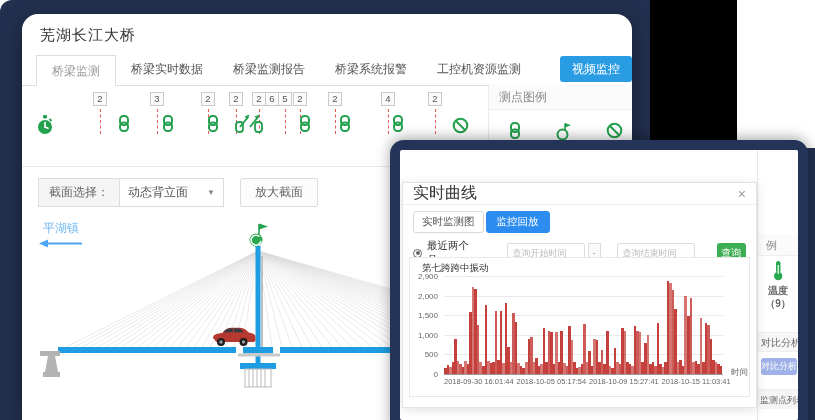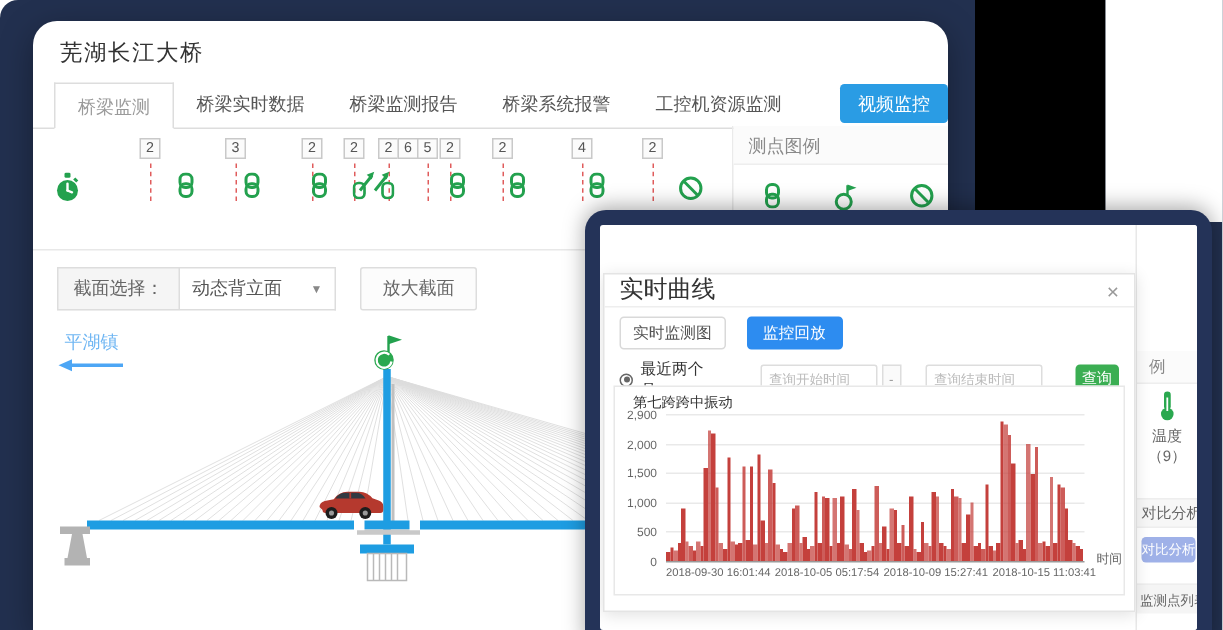--- a/index.html
+++ b/index.html
@@ -45,33 +45,33 @@
   #bridge-svg { position:absolute; left:0; top:200px; }
 
   
   .overlay-window { position:absolute; left:390px; top:140px; width:418px; height:290px; background:#243358;
     border-radius:14px 14px 0 0; padding:10px 10px 0 10px; box-shadow:0 -2px 14px rgba(0,0,0,.35); }
   .overlay-page { position:relative; width:398px; height:270px; background:#fff; border-radius:2px; overflow:hidden; }
 
   
   .side-panel { position:absolute; right:0; top:0; bottom:0; width:41px; border-left:1px solid #e8e8e8; background:#fff; overflow:hidden; }
   .sp-partial { position:absolute; left:0; right:0; top:84px; height:22px; line-height:22px; padding-left:8px; font-size:11px; color:#888; background:#fbfbfb; border-bottom:1px solid #eee; }
-  .sp-thermo { position:absolute; left:0; right:0; top:110px; text-align:center; font-size:10px; color:#666; line-height:13px; }
+  .sp-thermo { position:absolute; left:0; right:0; top:110px; text-align:center; font-size:10px; color:#666; line-height:13px;font-weight:bold; }
   .sp-sec { position:absolute; left:0; right:0; top:182px; height:20px; line-height:20px; padding-left:3px; font-size:10px; color:#666; background:#f7f7f7; border-top:1px solid #eee; border-bottom:1px solid #eee; white-space:nowrap; }
   .sp-btn { position:absolute; left:3px; top:208px; width:36px; height:17px; line-height:17px; text-align:center; background:#9fb1e8; color:#fff; font-size:9px; border-radius:3px; cursor:pointer; white-space:nowrap; overflow:hidden; }
   .sp-list { position:absolute; left:0; right:0; top:239px; height:20px; line-height:20px; padding-left:2px; font-size:9px; color:#666; background:#f5f5f5; border-top:1px solid #eee; white-space:nowrap; }
 
   
   .modal { position:absolute; left:2px; top:32px; width:355px; height:226px; background:#fff; border:1px solid #e4e4e4; box-shadow:0 2px 10px rgba(0,0,0,.12); }
   .m-head { height:22px; display:flex; justify-content:space-between; align-items:center; padding:0 10px; border-bottom:1px solid #eee; }
   .m-title { font-size:16px; color:#333; }
   .m-close { font-size:14px; color:#999; cursor:pointer; line-height:1; }
   .m-tabs { padding:6px 10px 0 10px; display:flex; }
   .m-tab { font-size:10.5px; padding:3px 8px; border:1px solid #d9d9d9; border-radius:3px; color:#555; background:#fff; cursor:pointer; }
-  .m-tab.active { background:#2d8cf0; border-color:#2d8cf0; color:#fff; margin-left:14px; padding:3px 10px; }
+  .m-tab.active { background:#2d8cf0; border-color:#2d8cf0; color:#fff; margin-left:2px; padding:3px 10px; }
   .m-query { margin-top:6px; padding:0 10px; display:flex; align-items:center; }
   .radio { width:9px; height:9px; border:1px solid #666; border-radius:50%; position:relative; margin-right:5px; cursor:pointer; flex:none; }
   .radio::after { content:""; position:absolute; left:1.5px; top:1.5px; width:4px; height:4px; border-radius:50%; background:#666; }
   .m-radio-label { font-size:10.5px; color:#333; }
   .q-input { width:78px; height:20px; border:1px solid #ddd; border-radius:2px; font-size:9px; padding-left:5px; color:#555; margin-left:13px; }
   .q-input::placeholder { color:#bbb; }
   .q-sep { width:14px; height:20px; border:1px solid #ddd; background:#fafafa; color:#999; font-size:9px; text-align:center; line-height:18px; margin:0 3px; }
   .q-btn { margin-left:22px; width:32px; height:20px; line-height:20px; text-align:center; background:#3bae53; color:#fff; font-size:10px; border-radius:3px; cursor:pointer; }
   .m-legend { margin-top:4px; text-align:center; font-size:9.5px; color:#666; }
   .lg-line { display:inline-block; width:8px; height:2px; background:#d9534f; vertical-align:middle; }

